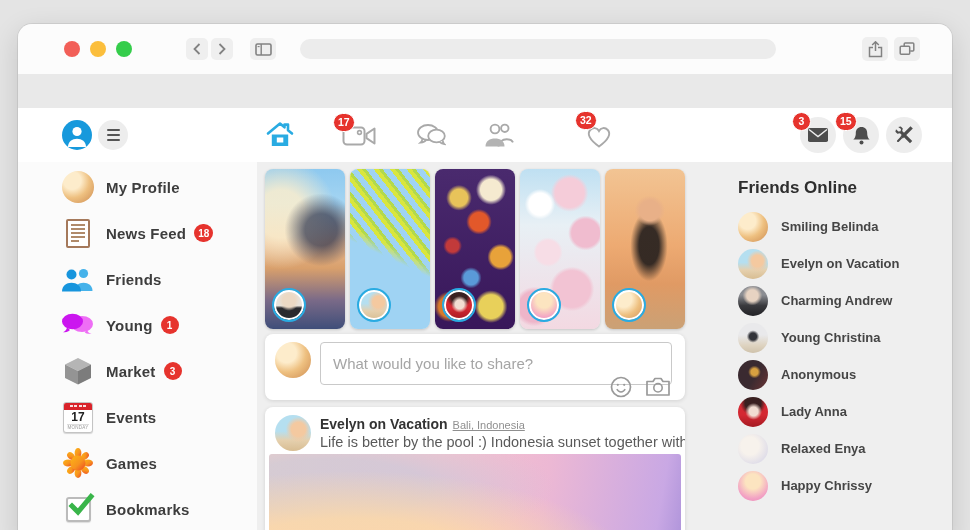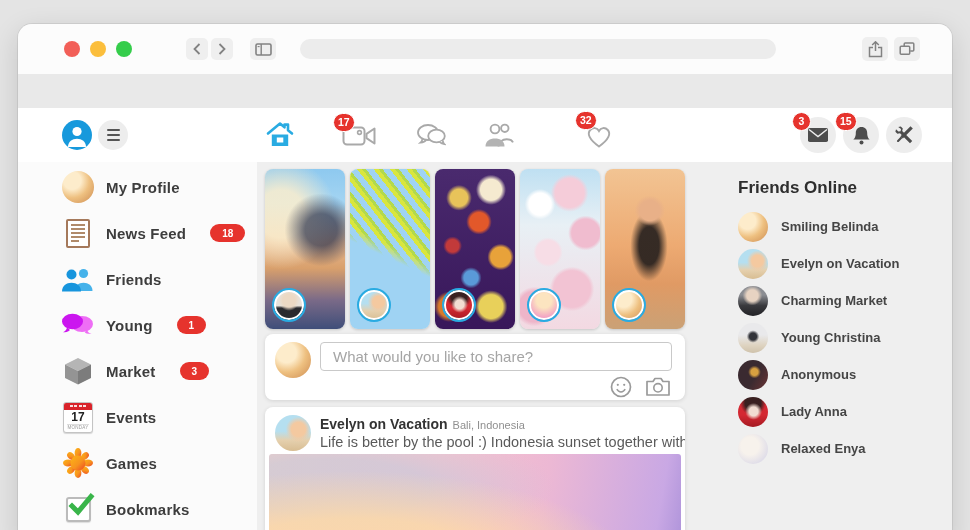--- a/index.html
+++ b/index.html
@@ -50,22 +50,22 @@
            display:flex; align-items:center; justify-content:center; line-height:1; z-index:3; }
   .badge.tl-pos { left:-9px; top:-11px; }
   .badge.cr-pos { left:-8px; top:-5px; }
 
   
   .appbody { position:absolute; left:0; top:138px; width:100%; height:380px; display:flex; }
   .sidebar { width:239px; background:#fbfbfb; padding-top:2px; }
   .srow { height:46px; display:flex; align-items:center; padding-left:43px; cursor:pointer; }
   .sicon { width:34px; height:34px; display:flex; align-items:center; justify-content:center; flex:0 0 34px; }
   .slabel { margin-left:11px; font-size:15px; font-weight:700; color:#3d3d3d; letter-spacing:.2px; }
-  .sbadge { margin-left:24px; min-width:18px; height:18px; border-radius:9px; background:#e6332d; color:#fff;
-            font-size:10px; font-weight:700; display:flex; align-items:center; justify-content:center; padding:0 12px; }
+  .sbadge { margin-left:8px; min-width:18px; height:18px; border-radius:9px; background:#e6332d; color:#fff;
+            font-size:10px; font-weight:700; display:flex; align-items:center; justify-content:center; padding:0 4px; }
 
   .main { width:473px; background:#efefef; padding-left:8px; }
   .rightpanel { width:222px; background:#efefef; padding:16px 0 0 8px; }
 
   
   .stories { margin-top:7px; display:flex; gap:5px; }
   .story { position:relative; width:80px; height:160px; border-radius:8px; overflow:hidden;
            box-shadow:0 1px 3px rgba(0,0,0,.18); cursor:pointer; }
   .story-av { position:absolute; left:7px; bottom:7px; width:34px; height:34px; border-radius:50%;
               border:2px solid #29abe2; box-shadow:inset 0 0 0 2px #fff; }
@@ -116,34 +116,34 @@
                 linear-gradient(120deg,#3a2a30 0 55%,#6b3434 100%); }
   .av-enya    { background: radial-gradient(circle at 40% 40%, #f7f2ec 0 35%, #dcdae8 80%, #c8c8dc 100%); }
   .av-chrissy { background: radial-gradient(circle at 50% 35%, #fce4c0 0 30%, #f2a0c4 70%, #e988b4 100%); }
   .av-tux     { background: radial-gradient(circle at 50% 35%, #ecd9c4 0 26%, transparent 42%),
                 linear-gradient(180deg,#e8e2da 0 52%,#2a2a2e 60%); }
 
   
   .composer { position:relative; margin-top:5px; width:420px; height:66px; background:#fff;
               border-radius:8px; box-shadow:0 1px 4px rgba(0,0,0,.12); }
   .comp-av { position:absolute; left:10px; top:8px; width:36px; height:36px; }
-  .comp-input { position:absolute; left:55px; top:8px; width:352px; height:29px;
+  .comp-input { position:absolute; left:55px; top:8px; width:352px; height:43px;
                 border:1px solid #c9c9c9; border-radius:4px; font-size:15px; color:#444;
                 padding:0 12px; outline:none; font-family:"Liberation Sans",sans-serif; }
   .comp-input::placeholder { color:#a5a5a5; }
   .comp-icons { position:absolute; right:14px; bottom:2px; display:flex; gap:13px; }
   .comp-icons svg { display:block; cursor:pointer; }
 
   
   .post { position:relative; margin-top:7px; width:420px; height:180px; background:#fff;
           border-radius:8px; box-shadow:0 1px 4px rgba(0,0,0,.12); overflow:hidden; }
   .post-av { position:absolute; left:10px; top:8px; width:36px; height:36px; }
   .post-head { position:absolute; left:55px; top:9px; font-size:14px; color:#333; }
   .post-author { font-weight:700; }
-  .post-loc { font-size:11px; color:#8f8f8f; margin-left:5px; }
+  .post-loc { font-size:11px; color:#8f8f8f; margin-left:5px;text-decoration:underline; }
   .post-text { position:absolute; left:55px; top:27px; font-size:14.5px; color:#5a5a5a; white-space:nowrap; }
   .post-mention { color:#29abe2; cursor:pointer; }
   .post-img { position:absolute; left:4px; top:47px; width:412px; height:132px; border-radius:3px;
       background:
         radial-gradient(circle at 93% 96%, #1f3d20 0 9%, transparent 12%),
         radial-gradient(circle at 80% 102%, #2a4a28 0 7%, transparent 10%),
         radial-gradient(ellipse at 20% 85%, rgba(252,217,168,.85) 0 30%, transparent 60%),
         radial-gradient(ellipse at 15% 25%, rgba(186,202,224,.55) 0 20%, transparent 45%),
         linear-gradient(100deg,#f8cdc4 0%,#f7c3cd 40%,#ecb8d4 65%,#c9a8e4 92%,#a88fd8 100%); }
 
@@ -454,36 +454,40 @@
           <div class="frow">
             <span class="av av-belinda"></span>
             <span class="fname">Smiling Belinda</span>
           </div>
           <div class="frow">
             <span class="av av-evelyn"></span>
             <span class="fname">Evelyn on Vacation</span>
           </div>
           <div class="frow">
             <span class="av av-andrew"></span>
-            <span class="fname">Charming Market</span>
+            <span class="fname">Charming Andrew</span>
           </div>
           <div class="frow">
             <span class="av av-christina"></span>
             <span class="fname">Young Christina</span>
           </div>
           <div class="frow">
             <span class="av av-anon"></span>
             <span class="fname">Anonymous</span>
           </div>
           <div class="frow">
             <span class="av av-anna"></span>
             <span class="fname">Lady Anna</span>
           </div>
           <div class="frow">
             <span class="av av-enya"></span>
             <span class="fname">Relaxed Enya</span>
+          </div>
+          <div class="frow">
+            <span class="av av-chrissy"></span>
+            <span class="fname">Happy Chrissy</span>
           </div>
         </div>
       </div>
 
     </div>
   </div>
 </div>
 
 </body></html>

